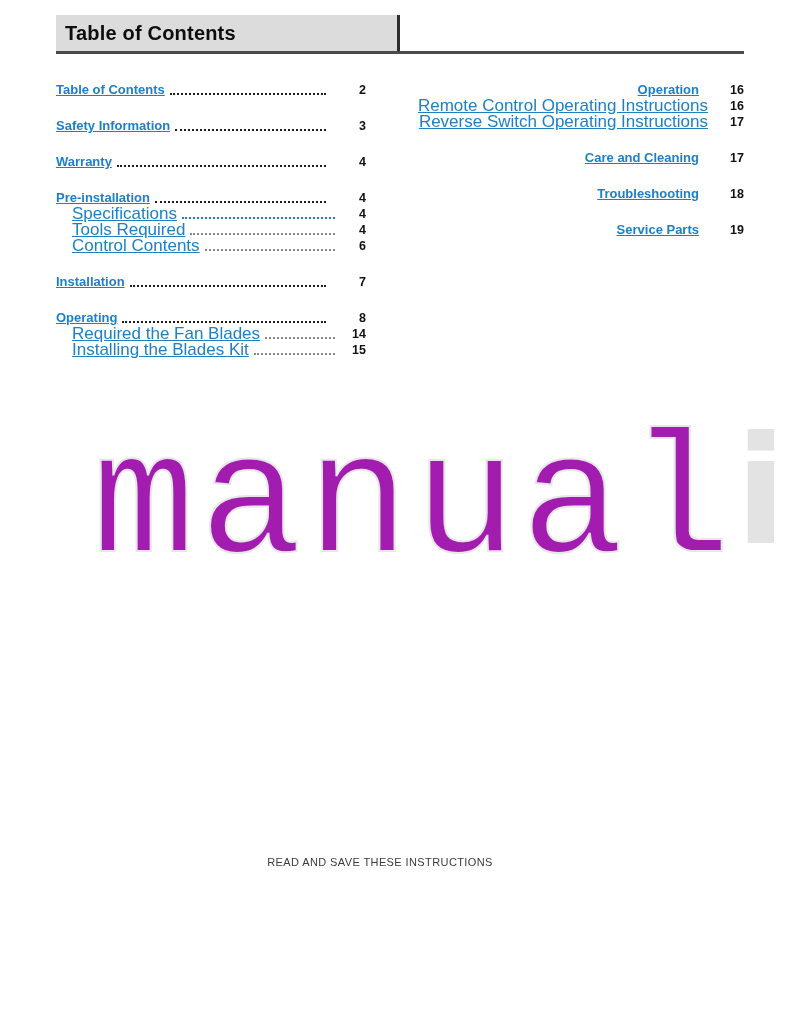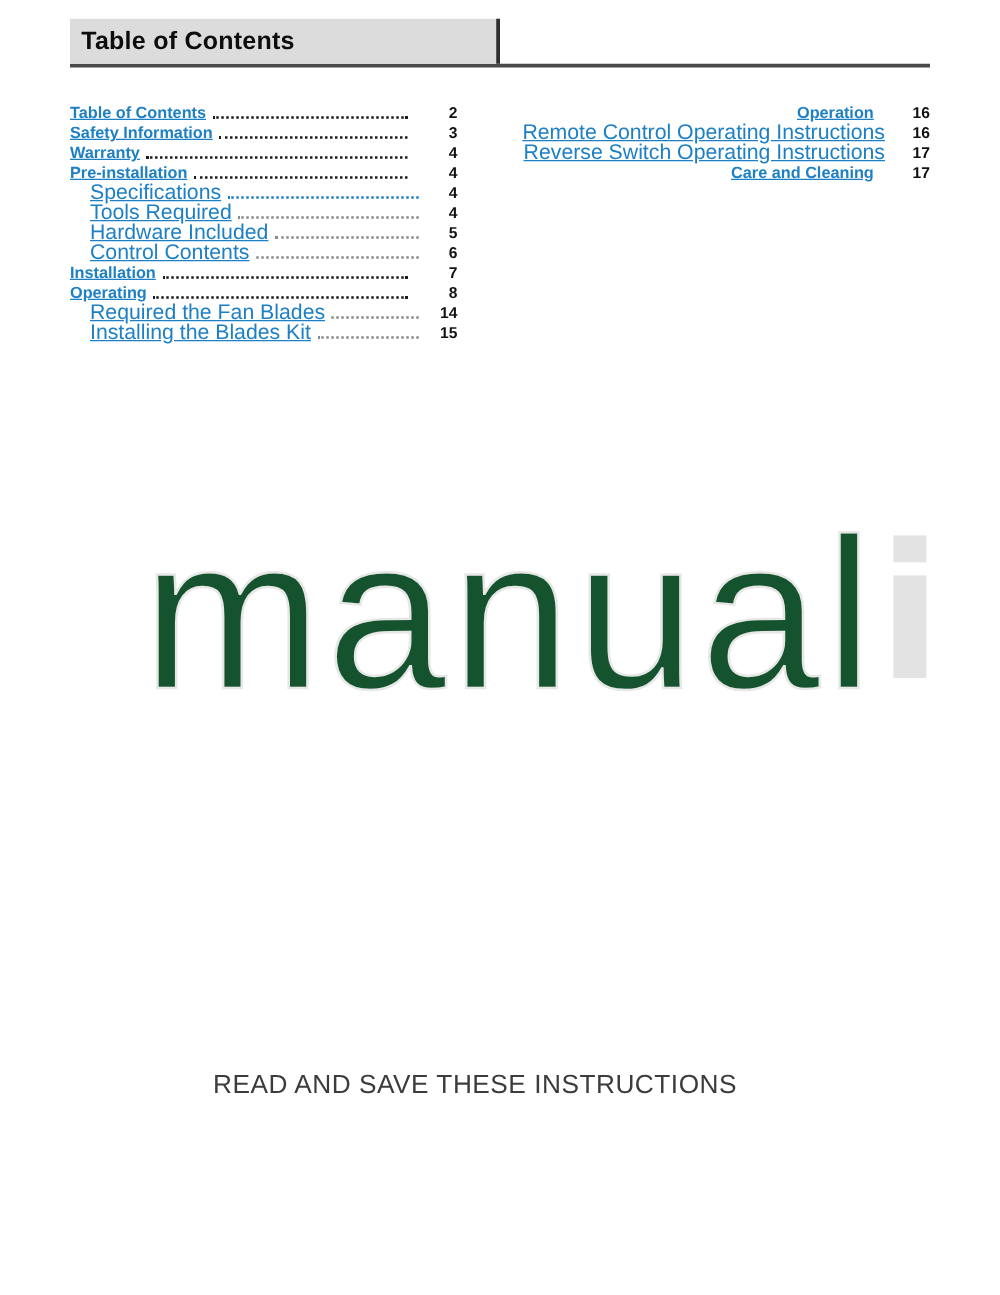--- a/index.html
+++ b/index.html
@@ -32,21 +32,21 @@
 
   
   .toc{
     position:absolute;left:56px;top:82px;width:688px;
     display:flex;align-items:flex-start;
   }
   .toc-col{display:flex;flex-direction:column;}
   .toc-col.left{width:310px;margin-right:52px;}
   .toc-col.right{width:326px;align-items:flex-end;}
   .toc-entry{display:flex;align-items:flex-end;line-height:16px;}
-  .toc-entry.main{margin-top:0;}
+  .toc-entry.main{margin-top:20px;}
   .toc-entry.main:first-of-type{margin-top:0;}
   .toc-link{
     white-space:nowrap;color:var(--link-blue);text-decoration:underline;cursor:pointer;
   }
   .toc-entry.main .toc-link{font-size:13px;font-weight:bold;}
   .toc-entry.sub .toc-link{font-size:17px;font-weight:normal;margin-left:16px;}
   .leader{flex:1;margin:0 14px 3px 5px;}
   .toc-entry.main .leader{border-bottom:2px dotted #1c1c1c;}
   .toc-entry.sub .leader{border-bottom:2px dotted #8a8a8a;margin-right:5px;}
   .toc-entry.leader-blue .leader{
@@ -58,35 +58,34 @@
     flex:none;
   }
 
   
   .watermark{
     position:absolute;left:92px;top:405px;width:640px;
     font-size:172px;line-height:1;user-select:none;white-space:nowrap;
     pointer-events:none;
   }
   .wm-outline{
-    font-family:Liberation Sans, sans-serif;
-    color:#14532d;-webkit-text-stroke:2px var(--watermark-gray);
+    font-family:Liberation Mono, monospace;
+    color:#a21caf;-webkit-text-stroke:2px var(--watermark-gray);
     letter-spacing:4px;
-    margin-left:22px;
   }
   .wm-solid{
     font-family:"DejaVu Sans","Liberation Sans",sans-serif;
     font-weight:bold;color:#e3e3e3;-webkit-text-stroke:0;
     font-size:150px;vertical-align:8px;
   }
 
   
   .save-note{
     position:absolute;left:56px;top:856px;width:648px;text-align:center;
-    font-size:21px;color:#3c3c3c;letter-spacing:.4px;
+    font-size:11px;color:#3c3c3c;letter-spacing:.4px;
   }
   .footer-rule{
     position:absolute;left:56px;top:887px;width:688px;height:0;
     border-top:3px solid var(--rule-gray);
   }
   .page-number{
     position:absolute;left:56px;top:904px;width:688px;text-align:center;
     font-size:12.5px;font-weight:bold;color:#111;
   }
 </style>
@@ -128,25 +127,20 @@
           <a class="toc-link">Specifications</a>
           <span class="leader"></span>
           <span class="pagenum">4</span>
         </div>
         <div class="toc-entry sub">
           <a class="toc-link">Tools Required</a>
           <span class="leader"></span>
           <span class="pagenum">4</span>
         </div>
         <div class="toc-entry sub">
-          <a class="toc-link">Hardware Included</a>
-          <span class="leader"></span>
-          <span class="pagenum">5</span>
-        </div>
-        <div class="toc-entry sub">
           <a class="toc-link">Control Contents</a>
           <span class="leader"></span>
           <span class="pagenum">6</span>
         </div>
         <div class="toc-entry main">
           <a class="toc-link">Installation</a>
           <span class="leader"></span>
           <span class="pagenum">7</span>
         </div>
         <div class="toc-entry main">
@@ -179,20 +173,30 @@
         </div>
         <div class="toc-entry sub">
           <a class="toc-link">Reverse Switch Operating Instructions</a>
           <span class="leader"></span>
           <span class="pagenum">17</span>
         </div>
         <div class="toc-entry main">
           <a class="toc-link">Care and Cleaning</a>
           <span class="leader"></span>
           <span class="pagenum">17</span>
+        </div>
+        <div class="toc-entry main">
+          <a class="toc-link">Troubleshooting</a>
+          <span class="leader"></span>
+          <span class="pagenum">18</span>
+        </div>
+        <div class="toc-entry main">
+          <a class="toc-link">Service Parts</a>
+          <span class="leader"></span>
+          <span class="pagenum">19</span>
         </div>
       </div>
   </div>
 
   <div class="watermark"><span class="wm-outline">manual</span><span class="wm-solid">i</span></div>
 
   <div class="save-note">READ AND SAVE THESE INSTRUCTIONS</div>
   <div class="footer-rule"></div>
   <div class="page-number">2</div>
 

